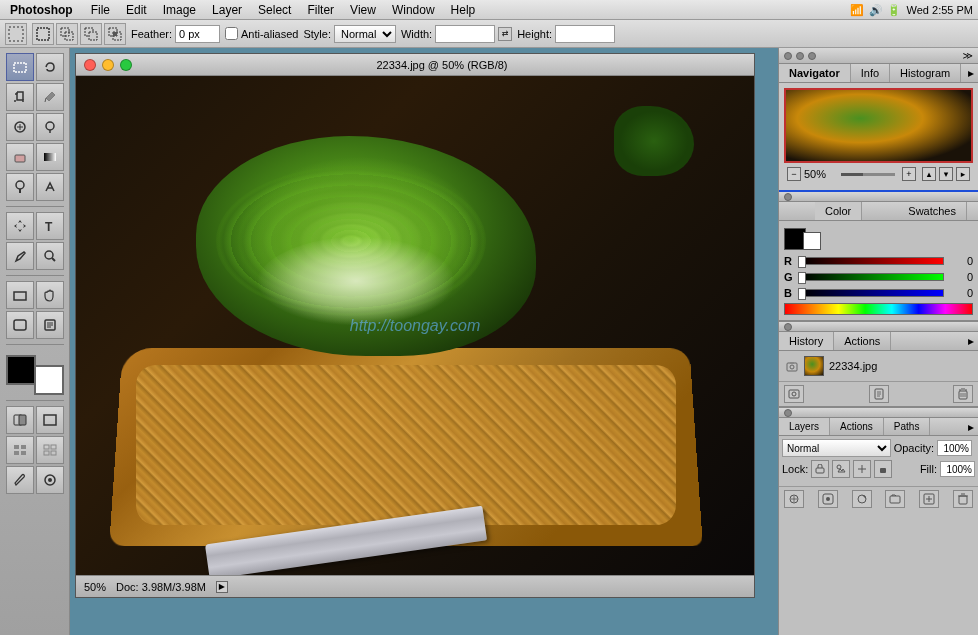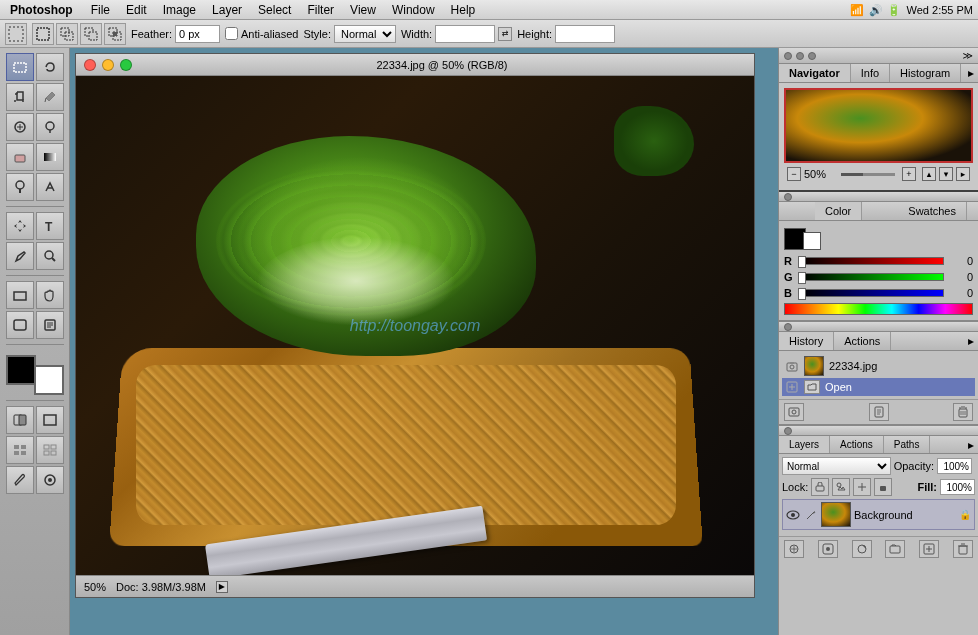--- a/index.html
+++ b/index.html
@@ -300,21 +300,21 @@
     }
     .panel-expand {
       margin-left: auto;
       font-size: 10px;
       cursor: pointer;
     }
 
     
     #navigator-panel {
       background: #c8c8c8;
-      border-bottom: 2px solid #404040;
+      border-bottom: 2px solid #1d4ed8;
     }
     .panel-tabs {
       display: flex;
       background: linear-gradient(to bottom, #d0d0d0, #b8b8b8);
       border-bottom: 1px solid #888;
     }
     .panel-tab {
       padding: 3px 10px;
       font-size: 11px;
       cursor: pointer;
@@ -1014,35 +1014,20 @@
                 <rect x="1" y="3" width="10" height="8" rx="1" fill="none" stroke="#666" stroke-width="1"></rect>
                 <circle cx="6" cy="7" r="2" fill="none" stroke="#666" stroke-width="1"></circle>
                 <rect x="4" y="2" width="4" height="2" rx="0.5" fill="#888"></rect>
               </svg>
           </div>
           <div class="history-thumb">
             <div class="history-thumb-img"></div>
           </div>
           <span>22334.jpg</span>
         </div>
-        <div class="history-item active">
-          <div style="width:14px;height:14px;display:flex;align-items:center;justify-content:center;">
-            <svg width="12" height="12" viewBox="0 0 12 12">
-                <rect x="1" y="1" width="10" height="10" rx="1" fill="none" stroke="#aaa" stroke-width="1"></rect>
-                <line x1="3" y1="6" x2="9" y2="6" stroke="#aaa" stroke-width="1"></line>
-                <line x1="6" y1="3" x2="6" y2="9" stroke="#aaa" stroke-width="1"></line>
-              </svg>
-          </div>
-          <div style="width:16px;height:14px;background:#d0d0d0;border:1px solid #888;display:flex;align-items:center;justify-content:center;">
-            <svg width="12" height="12" viewBox="0 0 12 12">
-                <path d="M2 9 L2 4 L5 4 L6 3 L10 3 L10 9 Z" fill="none" stroke="#555" stroke-width="1"></path>
-              </svg>
-          </div>
-          <span>Open</span>
-        </div>
       </div>
       <div class="history-controls">
         <div class="history-btn">
           <svg width="12" height="12" viewBox="0 0 12 12">
               <rect x="1" y="2" width="10" height="8" rx="1" fill="none" stroke="#555" stroke-width="1"></rect>
               <circle cx="6" cy="6" r="2" fill="none" stroke="#555" stroke-width="1"></circle>
             </svg>
         </div>
         <div class="history-btn">
           <svg width="12" height="12" viewBox="0 0 12 12">
@@ -1105,42 +1090,24 @@
             <svg width="10" height="10" viewBox="0 0 10 10">
                 <line x1="5" y1="1" x2="5" y2="9" stroke="#555" stroke-width="1"></line>
                 <line x1="1" y1="5" x2="9" y2="5" stroke="#555" stroke-width="1"></line>
               </svg>
           </div>
           <div class="lock-icon-btn">
             <svg width="10" height="10" viewBox="0 0 10 10">
                 <rect x="2" y="4" width="6" height="5" rx="1" fill="#555"></rect>
               </svg>
           </div>
-          <span style="margin-left:auto;font-size:11px;font-weight:bold;">Fill:</span>
+          <span style="margin-left:auto;font-size:11px;">Fill:</span>
           <input class="opacity-input" value="100%" style="">
         </div>
 
-        <div class="layer-item">
-          <div class="eye-icon">
-            <svg width="14" height="10" viewBox="0 0 14 10">
-                <ellipse cx="7" cy="5" rx="6" ry="4" fill="none" stroke="#333" stroke-width="1.2"></ellipse>
-                <circle cx="7" cy="5" r="2" fill="#333"></circle>
-              </svg>
-          </div>
-          <div style="width:14px;height:14px;display:flex;align-items:center;justify-content:center;">
-            <svg width="12" height="12" viewBox="0 0 12 12">
-                <path d="M2 10 L8 4 Q10 2 10 3 Q10 4 8 4 L2 10 Z" fill="none" stroke="#555" stroke-width="1"></path>
-              </svg>
-          </div>
-          <div class="layer-thumb">
-            <div class="layer-thumb-img"></div>
-          </div>
-          <span class="layer-name">Background</span>
-          <span class="lock-badge">🔒</span>
-        </div>
       </div>
       <div class="layers-bottom-controls">
         <div class="layer-btn">
           <svg width="12" height="12" viewBox="0 0 12 12">
               <circle cx="6" cy="6" r="4" fill="none" stroke="#555" stroke-width="1"></circle>
               <line x1="6" y1="3" x2="6" y2="9" stroke="#555" stroke-width="0.8"></line>
               <line x1="3" y1="6" x2="9" y2="6" stroke="#555" stroke-width="0.8"></line>
             </svg>
         </div>
         <div class="layer-btn">

